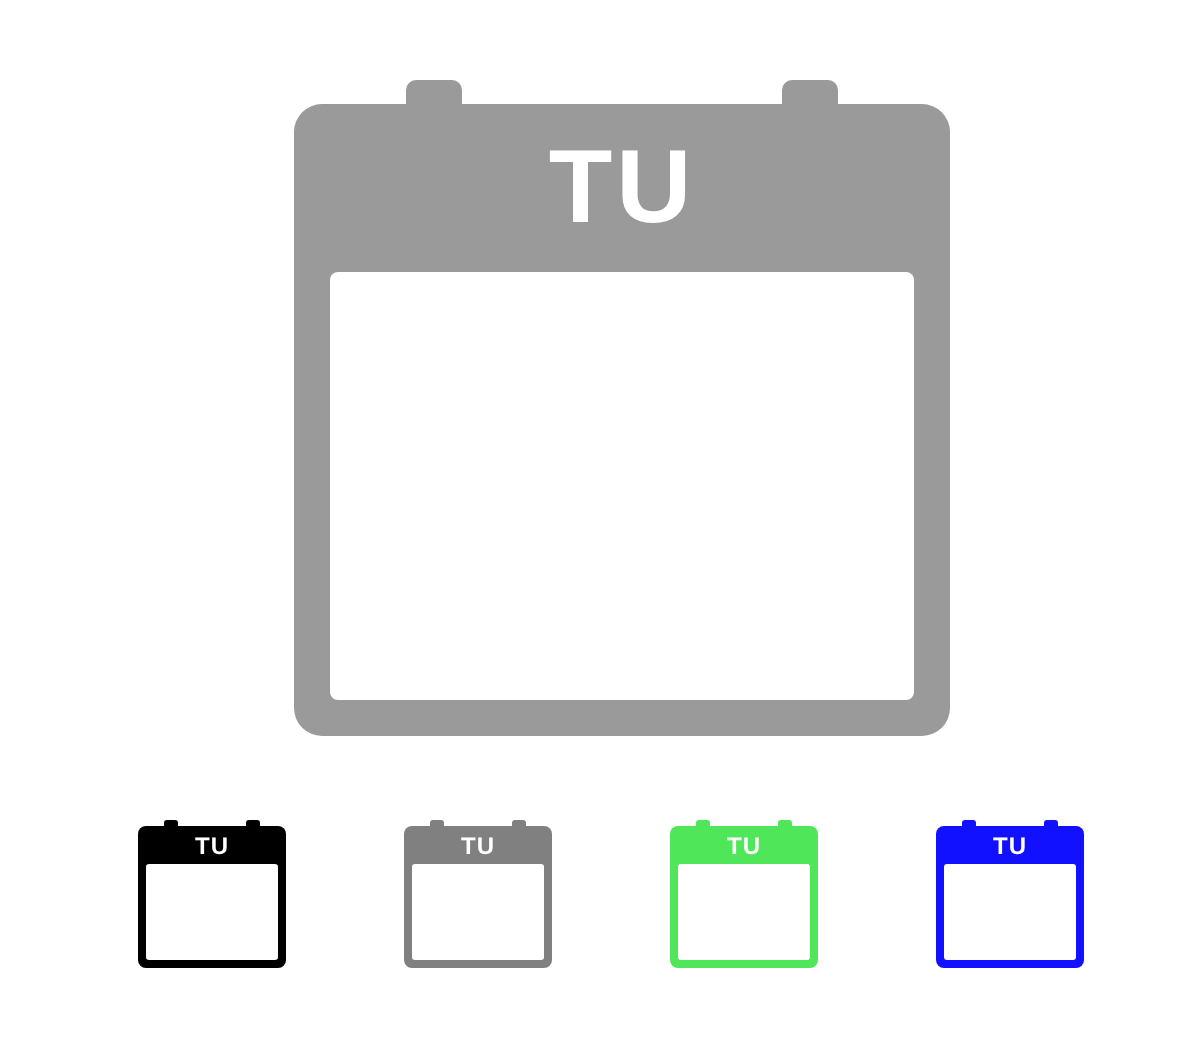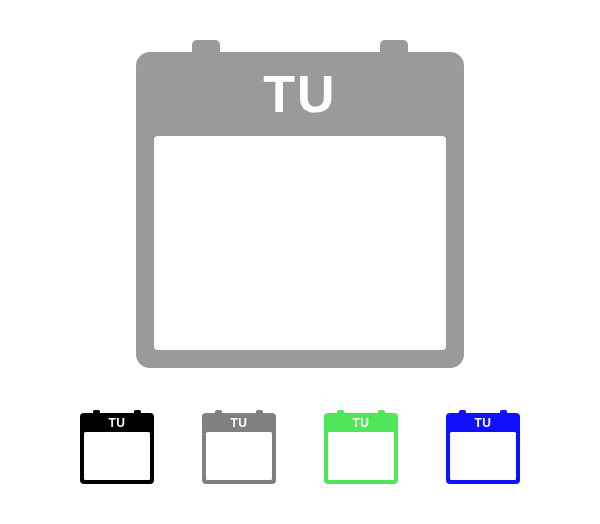--- a/index.html
+++ b/index.html
@@ -25,20 +25,21 @@
     left: 0;
     right: 0;
     bottom: 40px;
     display: flex;
     justify-content: center;
     gap: 48px;
   }
   .cal {
     position: relative;
     border-radius: 10px;
+    margin-left: 11px;
   }
   .cal-big {
     width: 328px;
     height: 316px;
     border-radius: 14px;
   }
   .cal-small {
     width: 74px;
     height: 71px;
     border-radius: 4px;

